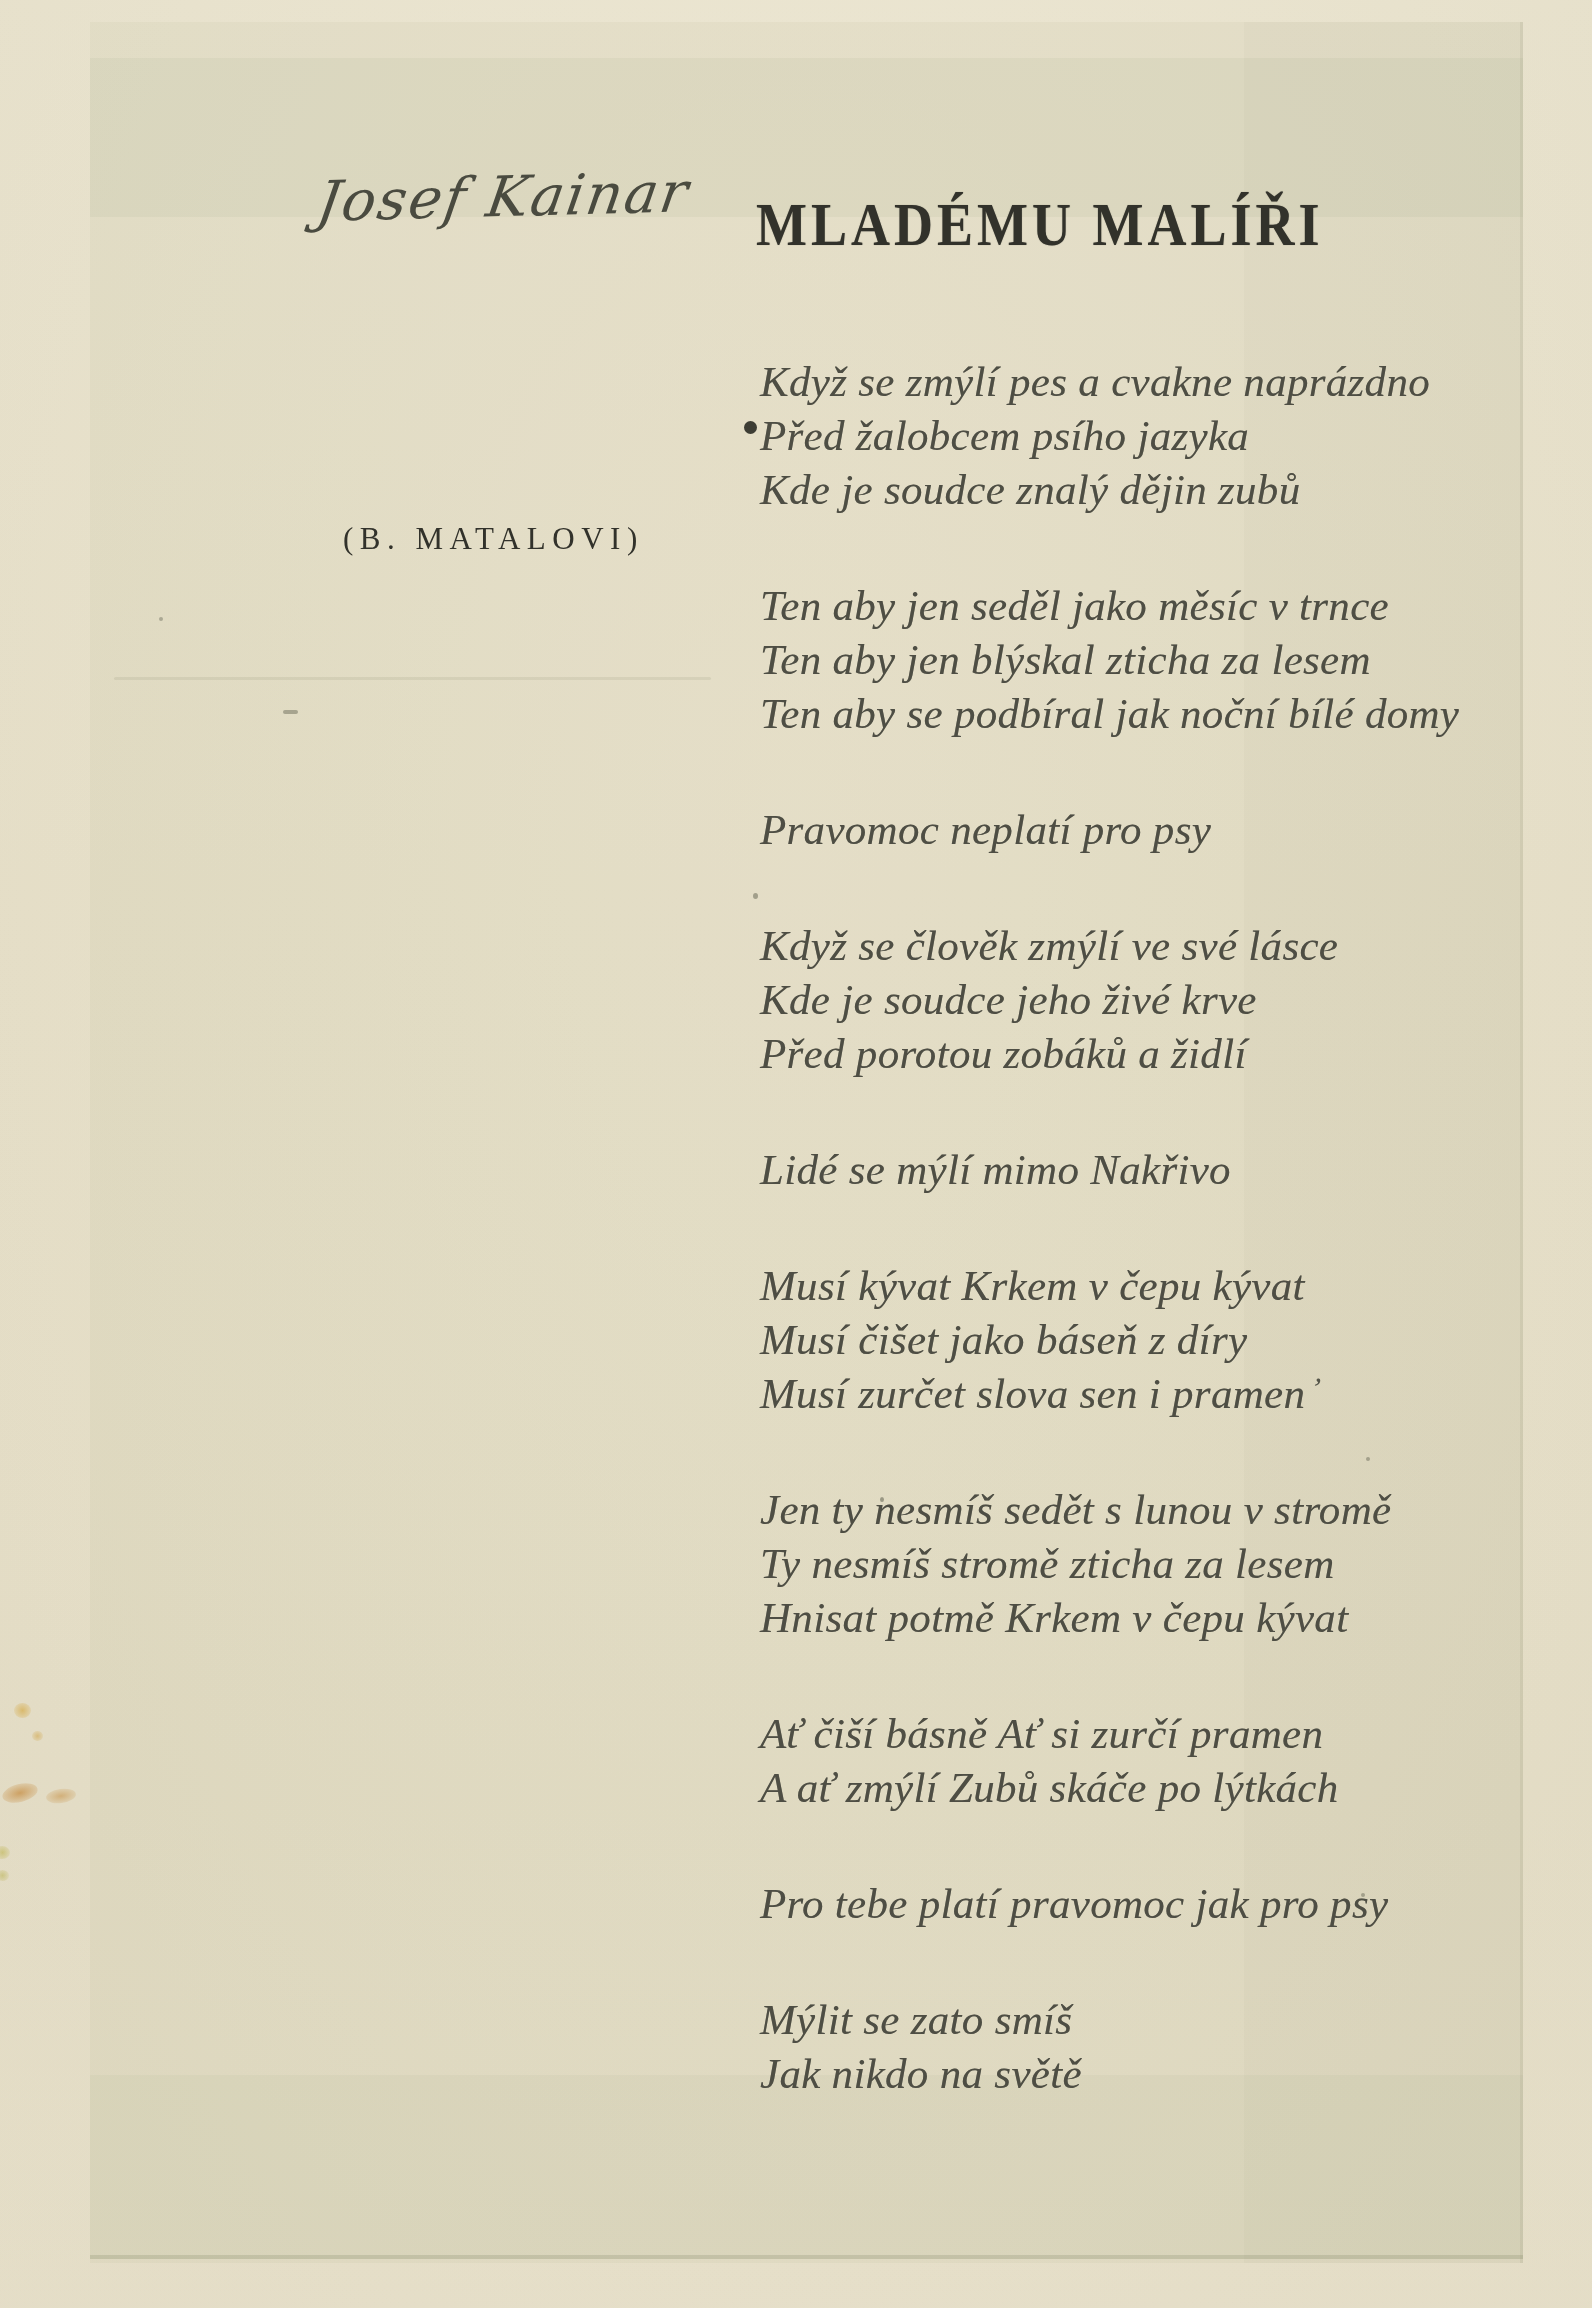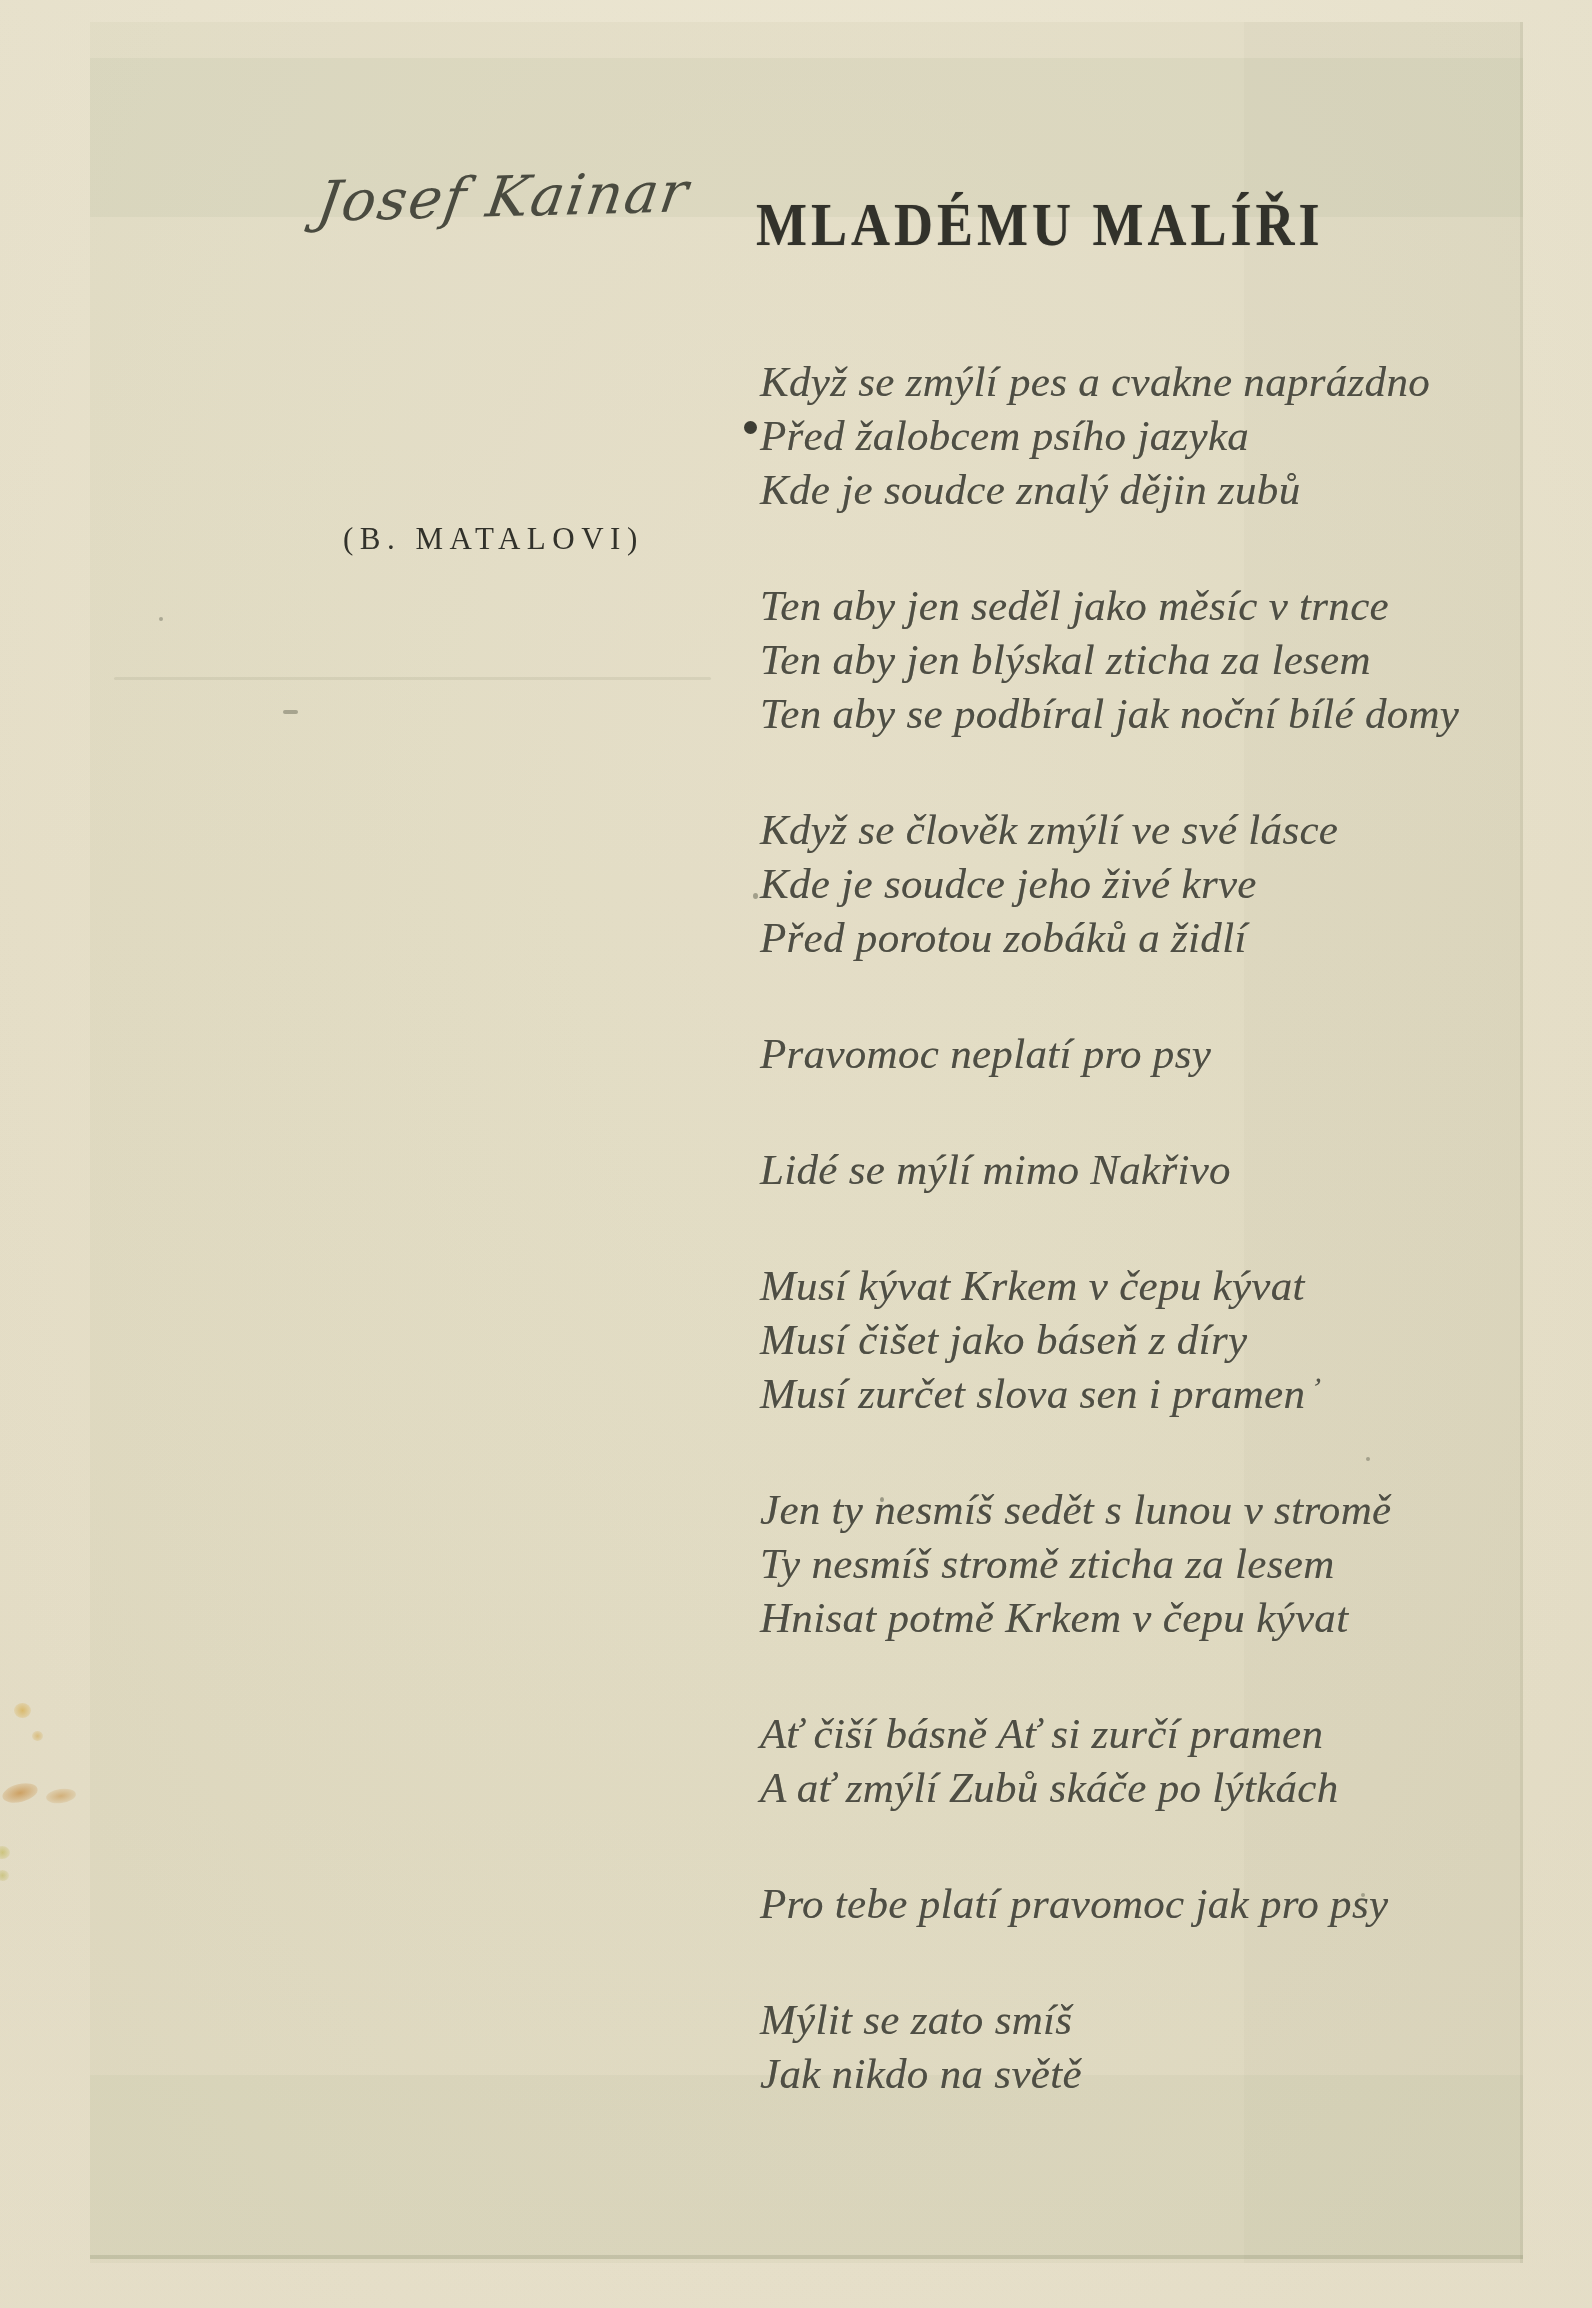--- a/index.html
+++ b/index.html
@@ -148,26 +148,26 @@
         <div class="line"><span>Když se zmýlí pes a cvakne naprázdno</span></div>
         <div class="line"><span class="ink-blot"></span><span>Před žalobcem psího jazyka</span></div>
         <div class="line"><span>Kde je soudce znalý dějin zubů</span></div>
       </div>
       <div class="stanza">
         <div class="line"><span>Ten aby jen seděl jako měsíc v trnce</span></div>
         <div class="line"><span>Ten aby jen blýskal zticha za lesem</span></div>
         <div class="line"><span>Ten aby se podbíral jak noční bílé domy</span></div>
       </div>
       <div class="stanza">
+        <div class="line"><span>Pravomoc neplatí pro psy</span></div>
+      </div>
+      <div class="stanza">
         <div class="line"><span>Když se člověk zmýlí ve své lásce</span></div>
         <div class="line"><span>Kde je soudce jeho živé krve</span></div>
         <div class="line"><span>Před porotou zobáků a židlí</span></div>
-      </div>
-      <div class="stanza">
-        <div class="line"><span>Pravomoc neplatí pro psy</span></div>
       </div>
       <div class="stanza">
         <div class="line"><span>Lidé se mýlí mimo Nakřivo</span></div>
       </div>
       <div class="stanza">
         <div class="line"><span>Musí kývat Krkem v čepu kývat</span></div>
         <div class="line"><span>Musí čišet jako báseň z díry</span></div>
         <div class="line"><span>Musí zurčet slova sen i pramen</span></div>
       </div>
       <div class="stanza">

